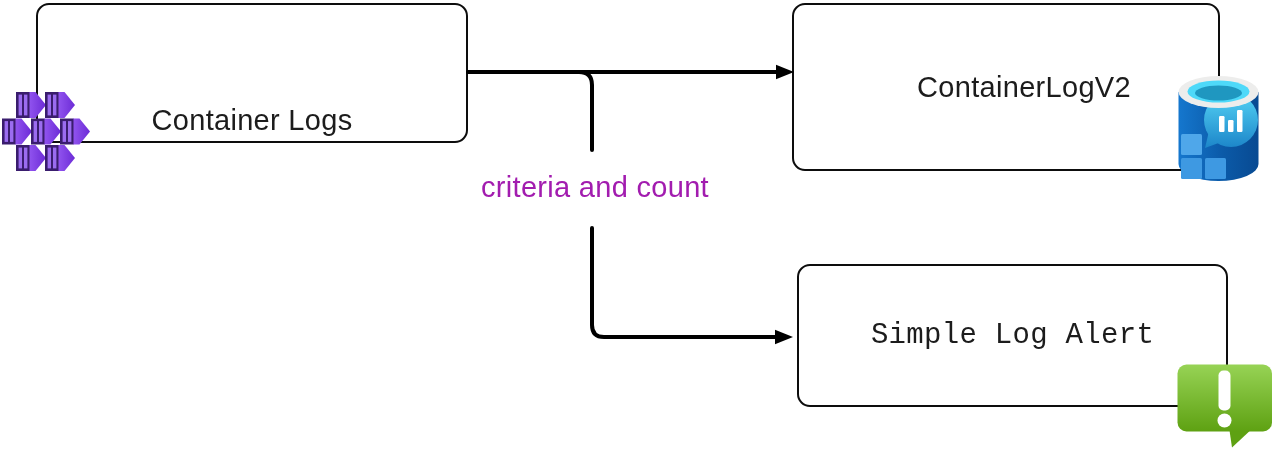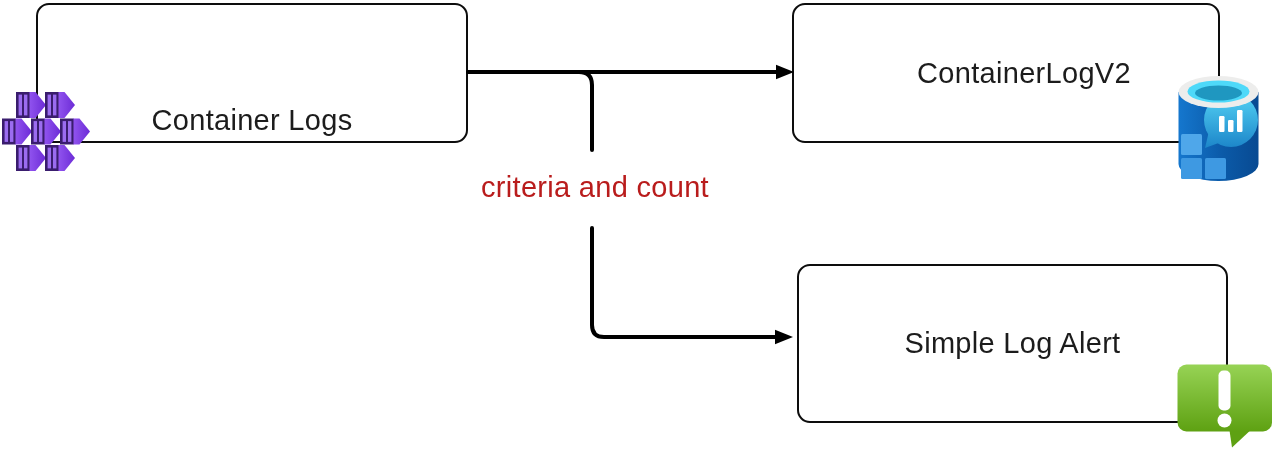--- a/index.html
+++ b/index.html
@@ -26,39 +26,39 @@
     align-items: center;
     justify-content: center;
     text-align: center;
     font-size: 29px;
     line-height: 41px;
     letter-spacing: 0.3px;
     z-index: 2;
     box-sizing: border-box;
   }
   #node-container-logs   { left: 36px;  top: 3px;   width: 432px; height: 140px; justify-content: flex-end; }
-  #node-containerlogv2   { left: 792px; top: 3px;   width: 428px; height: 140px; padding-left: 36px; }
-  #node-simple-log-alert { left: 797px; top: 264px; width: 431px; height: 159px; }
+  #node-containerlogv2   { left: 792px; top: 3px;   width: 428px; height: 168px; padding-left: 36px; }
+  #node-simple-log-alert { left: 797px; top: 264px; width: 431px; height: 143px; font-family: Liberation Mono, monospace; }
 
   .edges-layer {
     position: absolute;
     left: 0; top: 0;
     width: 1280px; height: 449px;
     z-index: 3;
     pointer-events: none;
   }
   .edge-label {
     position: absolute;
     left: 440px;
     top: 171px;
     width: 310px;
     text-align: center;
     font-size: 29px;
     letter-spacing: 0.3px;
-    color: #b91c1c;
+    color: #a21caf;
     z-index: 4;
   }
   .icon {
     position: absolute;
     z-index: 5;
   }
   #icon-containers    { left: 2px;    top: 88px;  width: 90px; height: 86px;  }
   #icon-loganalytics  { left: 1174px; top: 69px;  width: 89px; height: 117px; }
   #icon-alert         { left: 1176px; top: 363px; width: 99px; height: 86px;  }
 </style>

